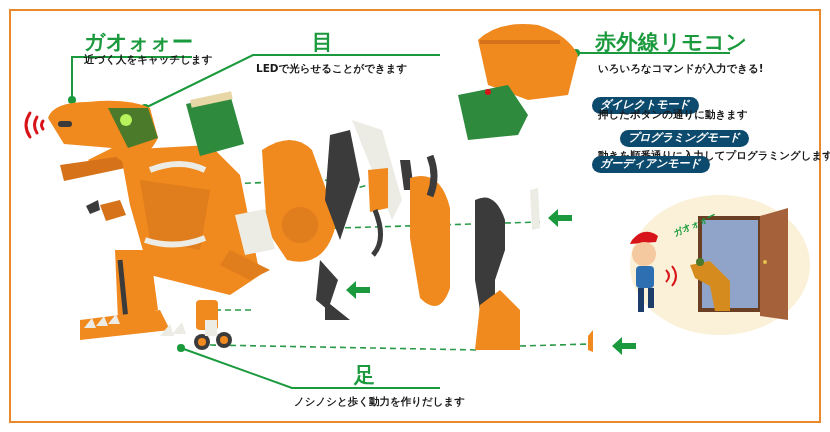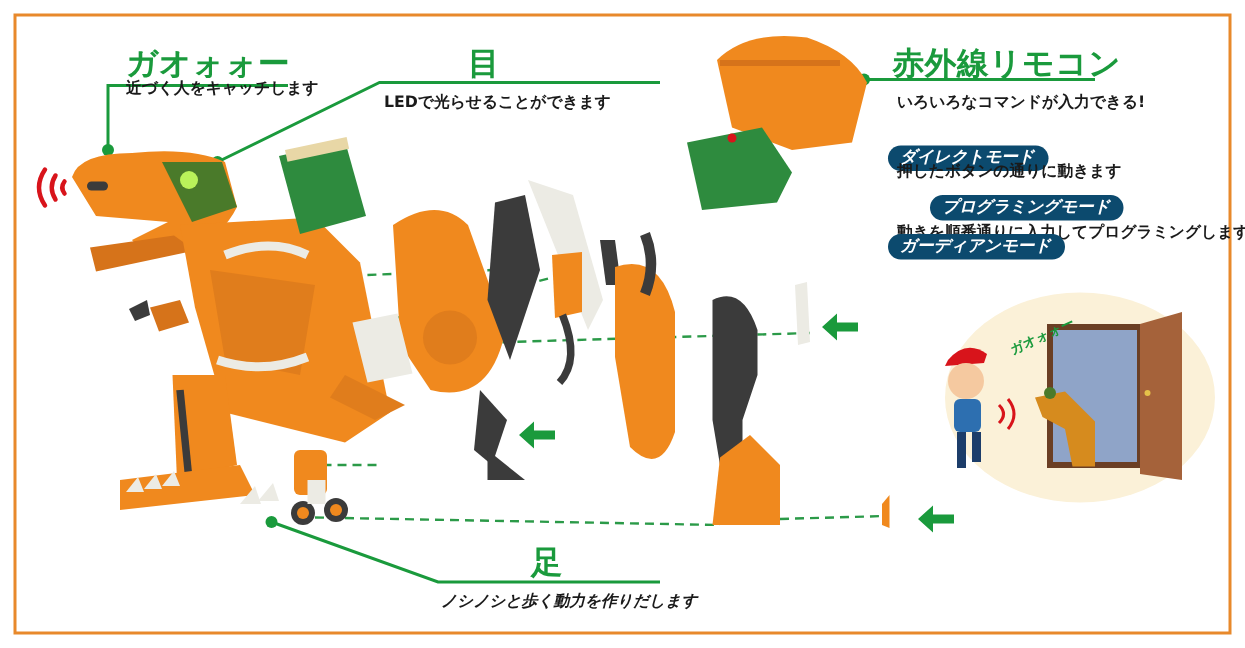--- a/index.html
+++ b/index.html
@@ -155,13 +155,13 @@
 <div class="desc" style="left:598px; top:107px;">押したボタンの通りに動きます</div>
 
 <div class="pill" style="left:592px; top:130px;margin-left:28px;">プログラミングモード</div>
 <div class="desc" style="left:598px; top:148px;">動きを順番通りに入力してプログラミングします</div>
 
 <div class="pill" style="left:592px; top:156px;">ガーディアンモード</div>
 <div class="desc" style="left:598px; top:182px;">
 </div>
 
 <div class="title" style="left:354px; top:365px;">足</div>
-<div class="desc" style="left:294px; top:394px;font-style:italic;">ノシノシと歩く動力を作りだします</div>
+<div class="desc" style="left:294px; top:394px;">ノシノシと歩く動力を作りだします</div>
 
 </body></html>

